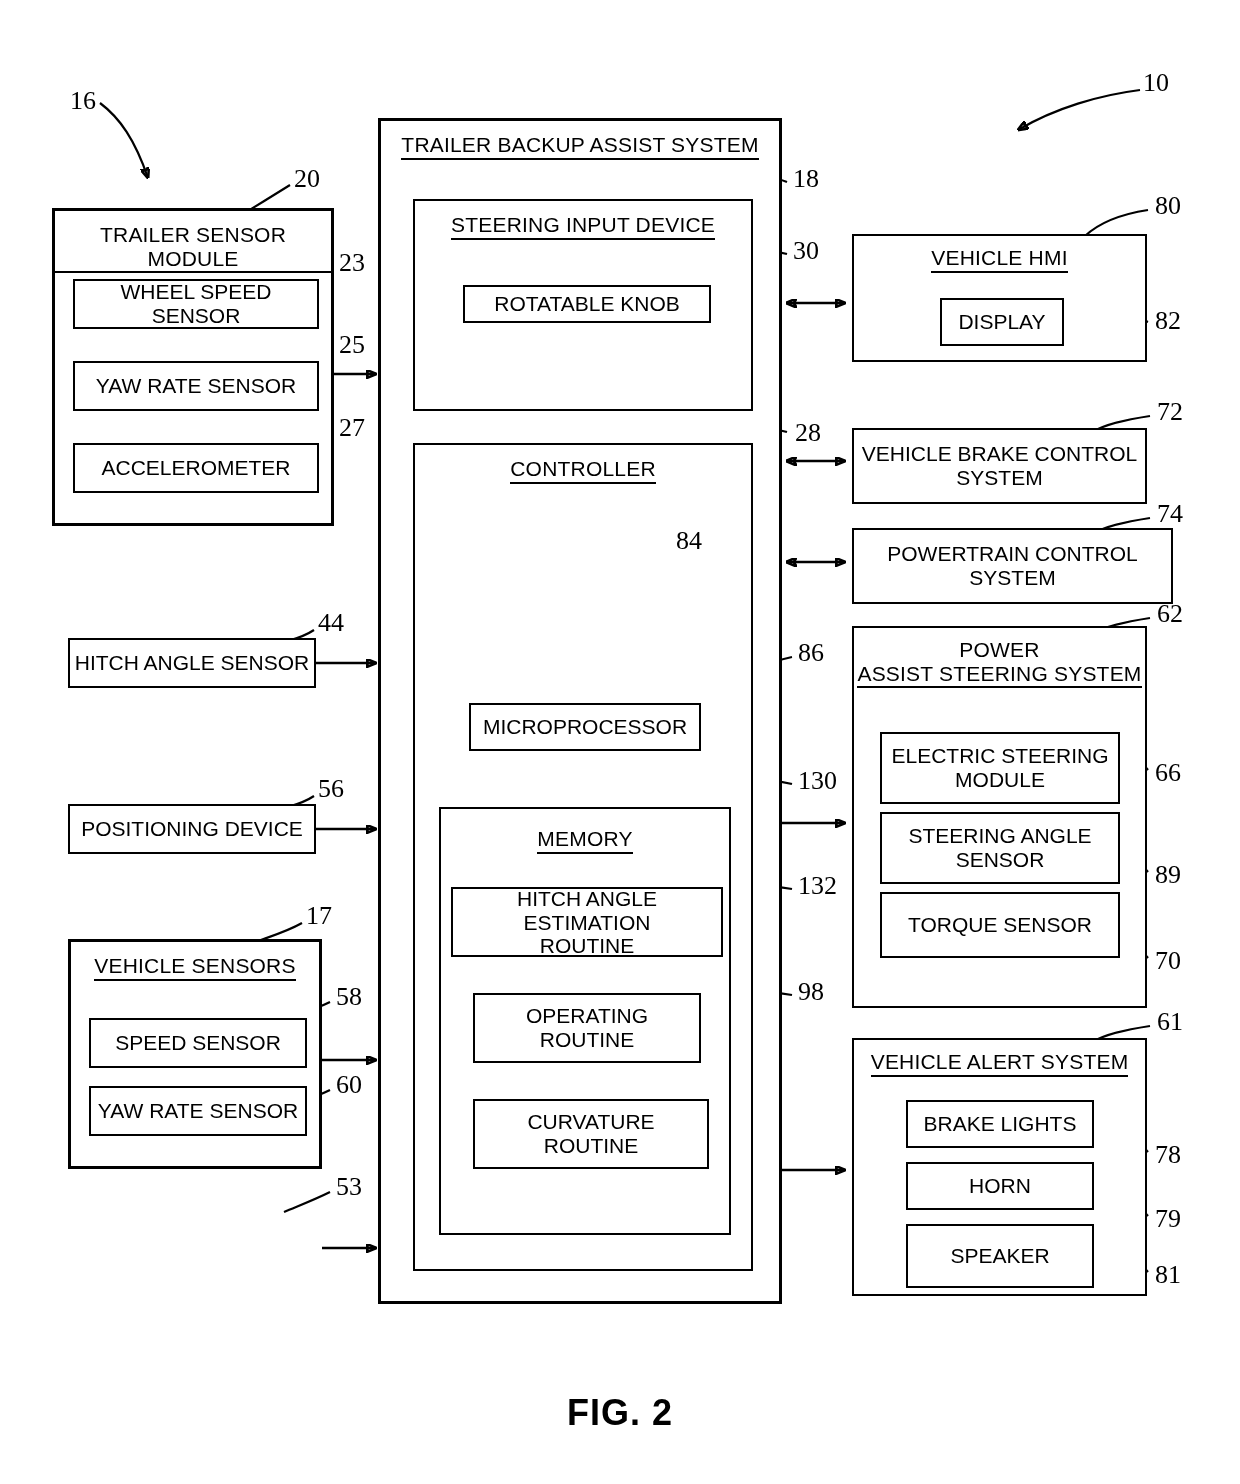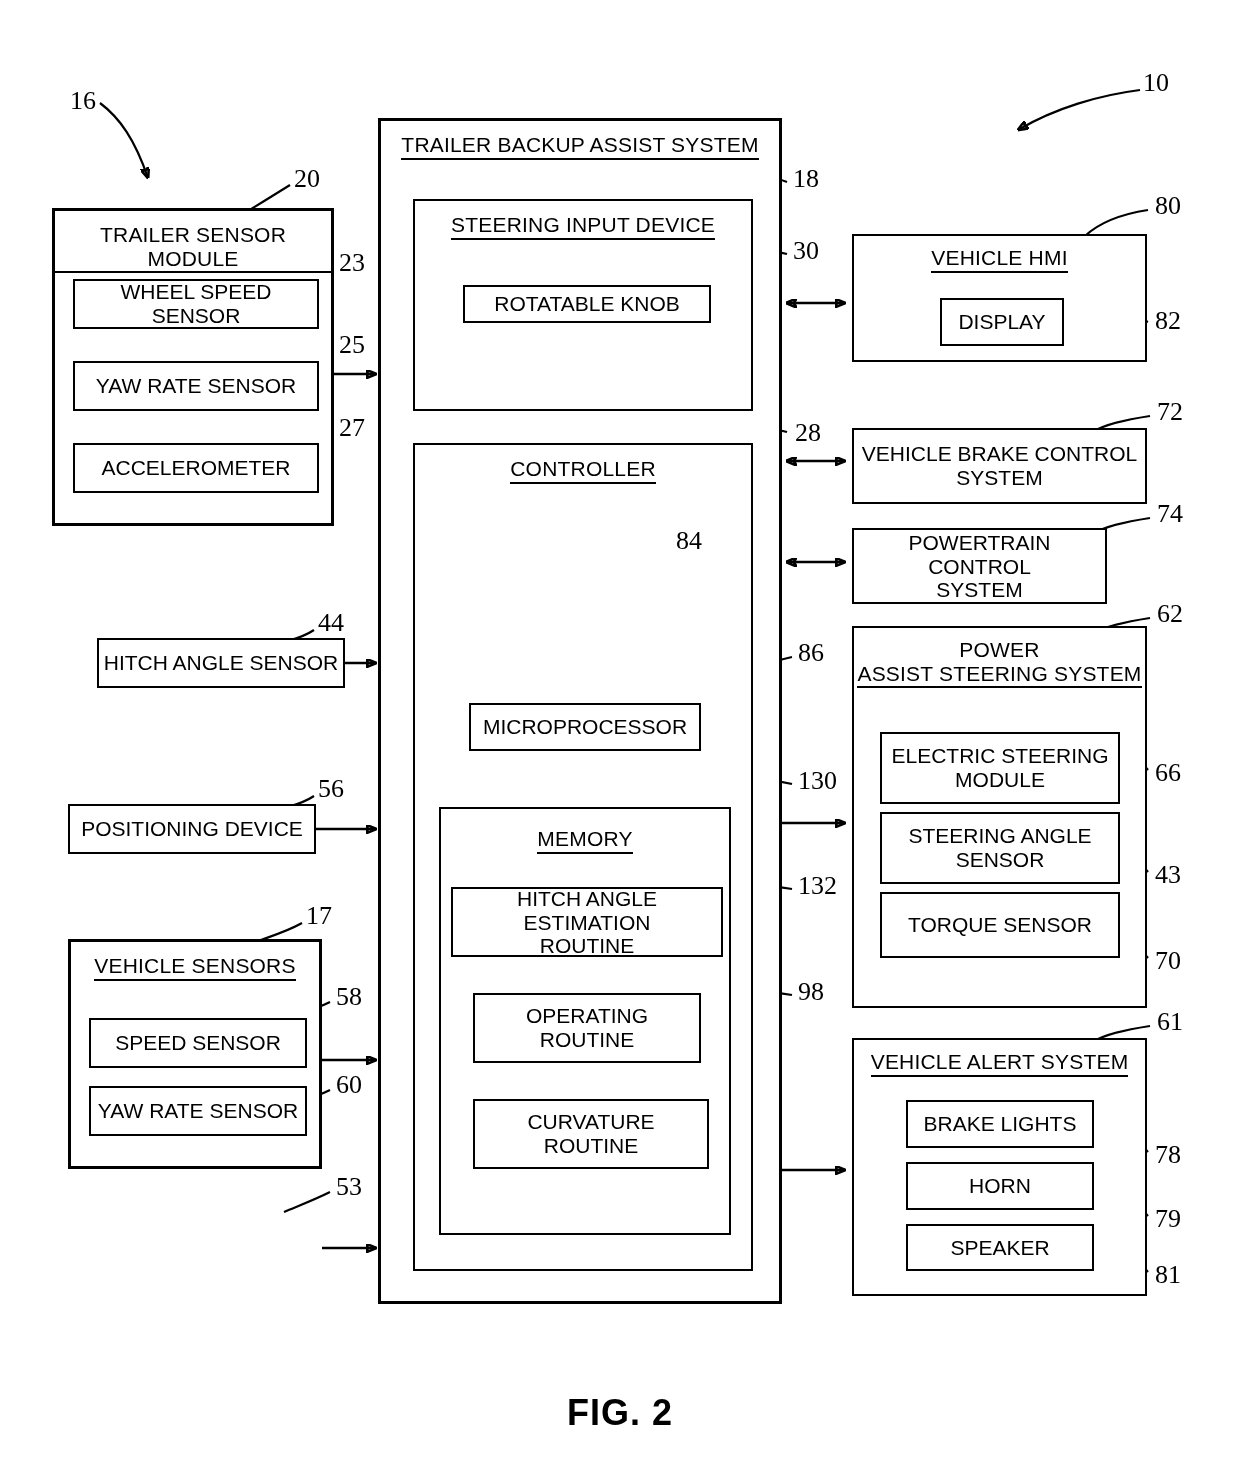--- a/index.html
+++ b/index.html
@@ -169,21 +169,21 @@
       <div class="lbl">WHEEL SPEED SENSOR</div>
     </div>
     <div class="box" style="left:18px;top:150px;width:246px;height:50px;">
       <div class="lbl">YAW RATE SENSOR</div>
     </div>
     <div class="box" style="left:18px;top:232px;width:246px;height:50px;">
       <div class="lbl">ACCELEROMETER</div>
     </div>
   </div>
 
-  <div class="box" style="left:68px;top:638px;width:248px;height:50px;margin-left:29px;">
+  <div class="box" style="left:68px;top:638px;width:248px;height:50px;">
     <div class="lbl">HITCH ANGLE SENSOR</div>
   </div>
 
   <div class="box" style="left:68px;top:804px;width:248px;height:50px;">
     <div class="lbl">POSITIONING DEVICE</div>
   </div>
 
   <div class="box thick" style="left:68px;top:939px;width:254px;height:230px;">
     <div class="title" style="top:12px;"><span class="u">VEHICLE SENSORS</span></div>
     <div class="box" style="left:18px;top:76px;width:218px;height:50px;">
@@ -238,21 +238,21 @@
     <div class="box" style="left:86px;top:62px;width:124px;height:48px;">
       <div class="lbl">DISPLAY</div>
     </div>
   </div>
 
   <div class="box" style="left:852px;top:428px;width:295px;height:76px;">
     <div class="lbl">VEHICLE BRAKE CONTROL
 SYSTEM</div>
   </div>
 
-  <div class="box" style="left:852px;top:528px;width:255px;height:76px;">
+  <div class="box" style="left:852px;top:528px;width:321px;height:76px;">
     <div class="lbl">POWERTRAIN CONTROL
 SYSTEM</div>
   </div>
 
   <div class="box" style="left:852px;top:626px;width:295px;height:382px;">
     <div class="title" style="top:10px;"><span class="u">POWER
 ASSIST STEERING SYSTEM</span></div>
     <div class="box" style="left:26px;top:104px;width:240px;height:72px;">
       <div class="lbl">ELECTRIC STEERING
 MODULE</div>
@@ -267,21 +267,21 @@
   </div>
 
   <div class="box" style="left:852px;top:1038px;width:295px;height:258px;">
     <div class="title" style="top:10px;"><span class="u">VEHICLE ALERT SYSTEM</span></div>
     <div class="box" style="left:52px;top:60px;width:188px;height:48px;">
       <div class="lbl">BRAKE LIGHTS</div>
     </div>
     <div class="box" style="left:52px;top:122px;width:188px;height:48px;">
       <div class="lbl">HORN</div>
     </div>
-    <div class="box" style="left:52px;top:184px;width:188px;height:47px;">
+    <div class="box" style="left:52px;top:184px;width:188px;height:64px;">
       <div class="lbl">SPEAKER</div>
     </div>
   </div>
 
   <div class="ref" style="left:70px;top:88px;">16</div>
   <div class="ref" style="left:1143px;top:70px;">10</div>
 
   <div class="ref" style="left:294px;top:166px;">20</div>
   <div class="ref" style="left:339px;top:250px;">23</div>
   <div class="ref" style="left:339px;top:332px;">25</div>
@@ -302,21 +302,21 @@
   <div class="ref" style="left:798px;top:768px;">130</div>
   <div class="ref" style="left:798px;top:873px;">132</div>
   <div class="ref" style="left:798px;top:979px;">98</div>
 
   <div class="ref" style="left:1155px;top:193px;">80</div>
   <div class="ref" style="left:1155px;top:308px;">82</div>
   <div class="ref" style="left:1157px;top:399px;">72</div>
   <div class="ref" style="left:1157px;top:501px;">74</div>
   <div class="ref" style="left:1157px;top:601px;">62</div>
   <div class="ref" style="left:1155px;top:760px;">66</div>
-  <div class="ref" style="left:1155px;top:862px;">43</div>
+  <div class="ref" style="left:1155px;top:862px;">89</div>
   <div class="ref" style="left:1155px;top:948px;">70</div>
   <div class="ref" style="left:1157px;top:1009px;">61</div>
   <div class="ref" style="left:1155px;top:1142px;">78</div>
   <div class="ref" style="left:1155px;top:1206px;">79</div>
   <div class="ref" style="left:1155px;top:1262px;">81</div>
 
   <div id="figcap">FIG. 2</div>
 
 </div>
 

